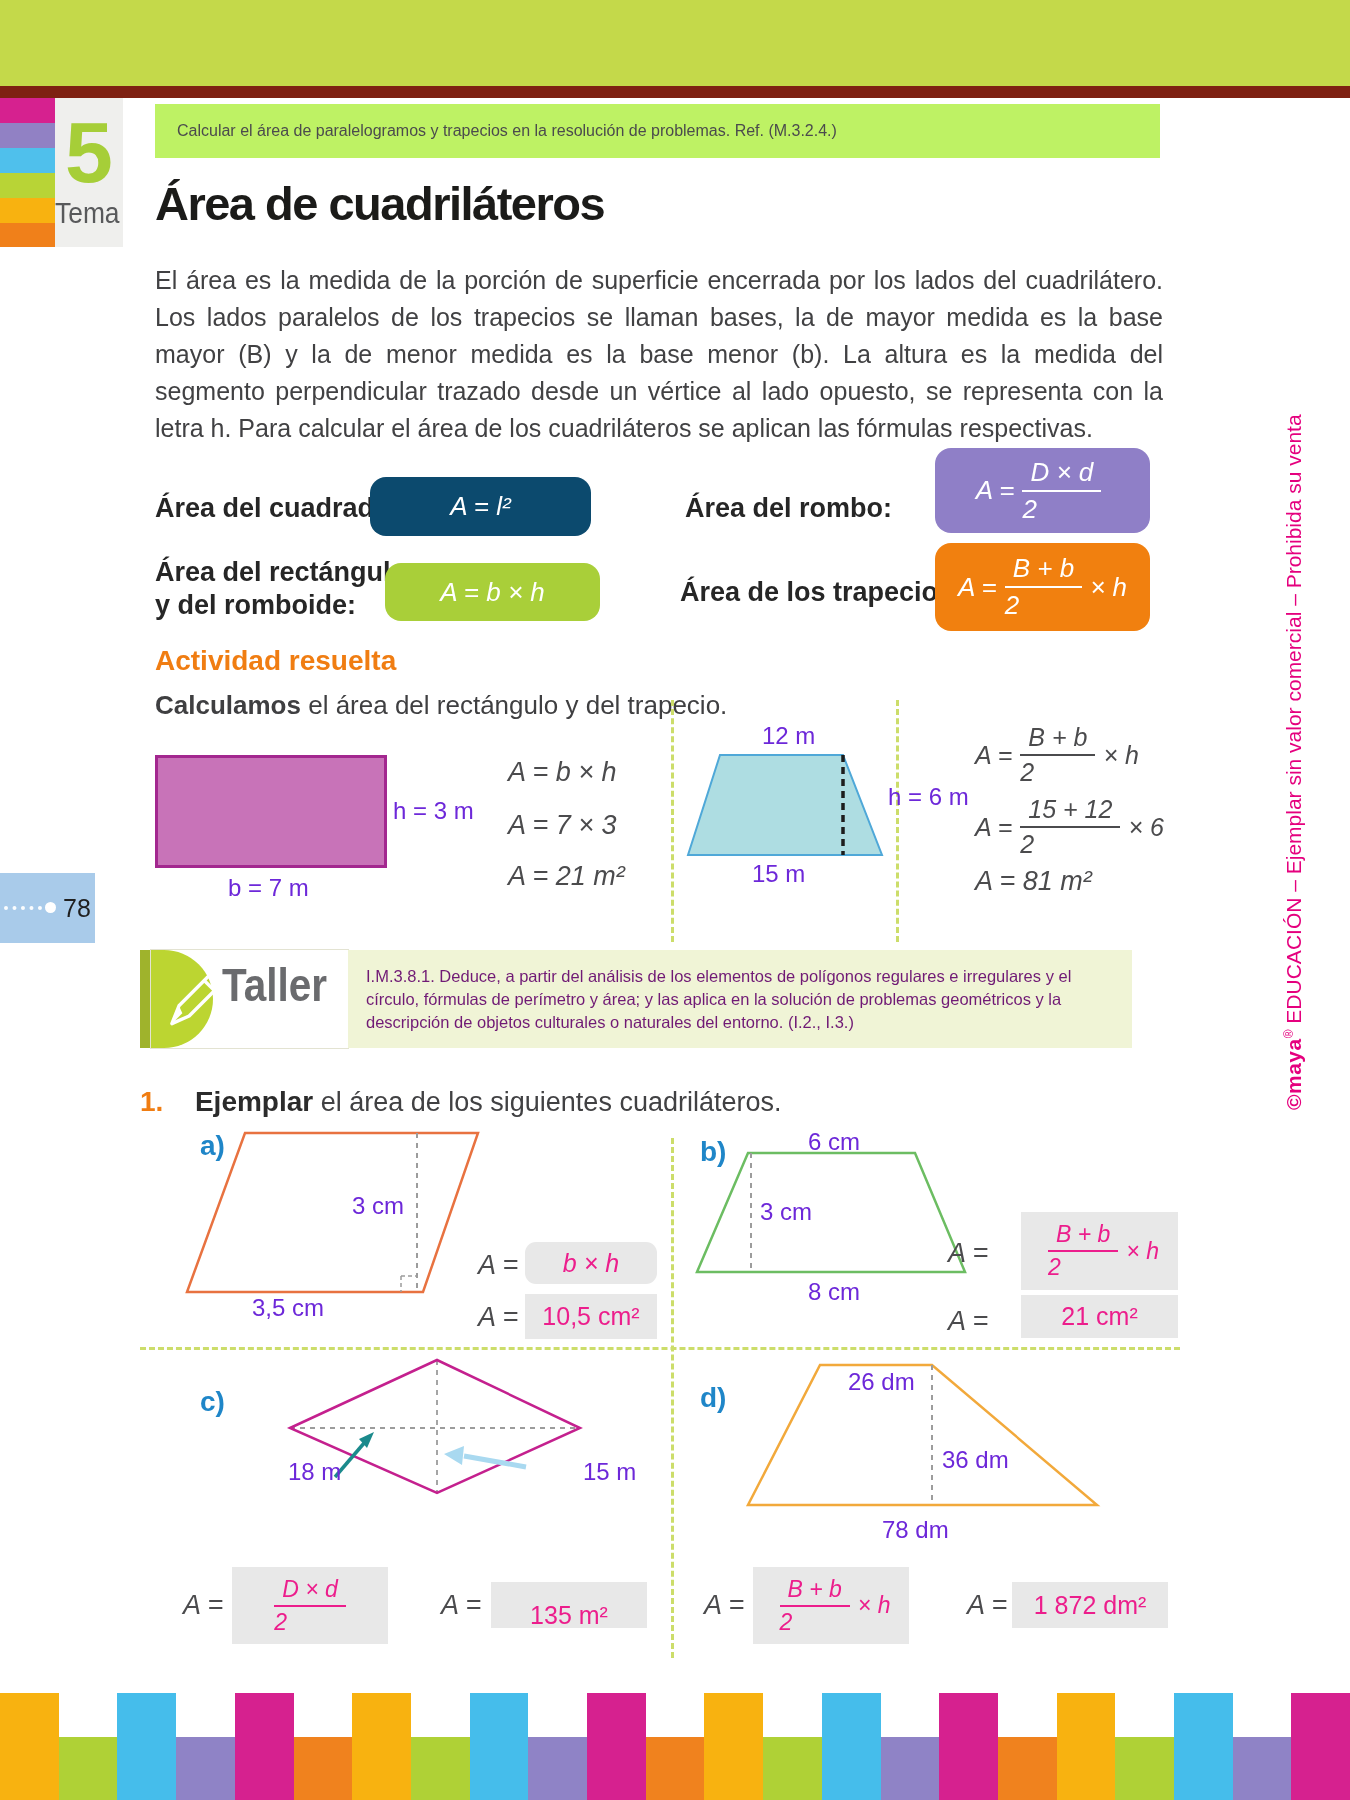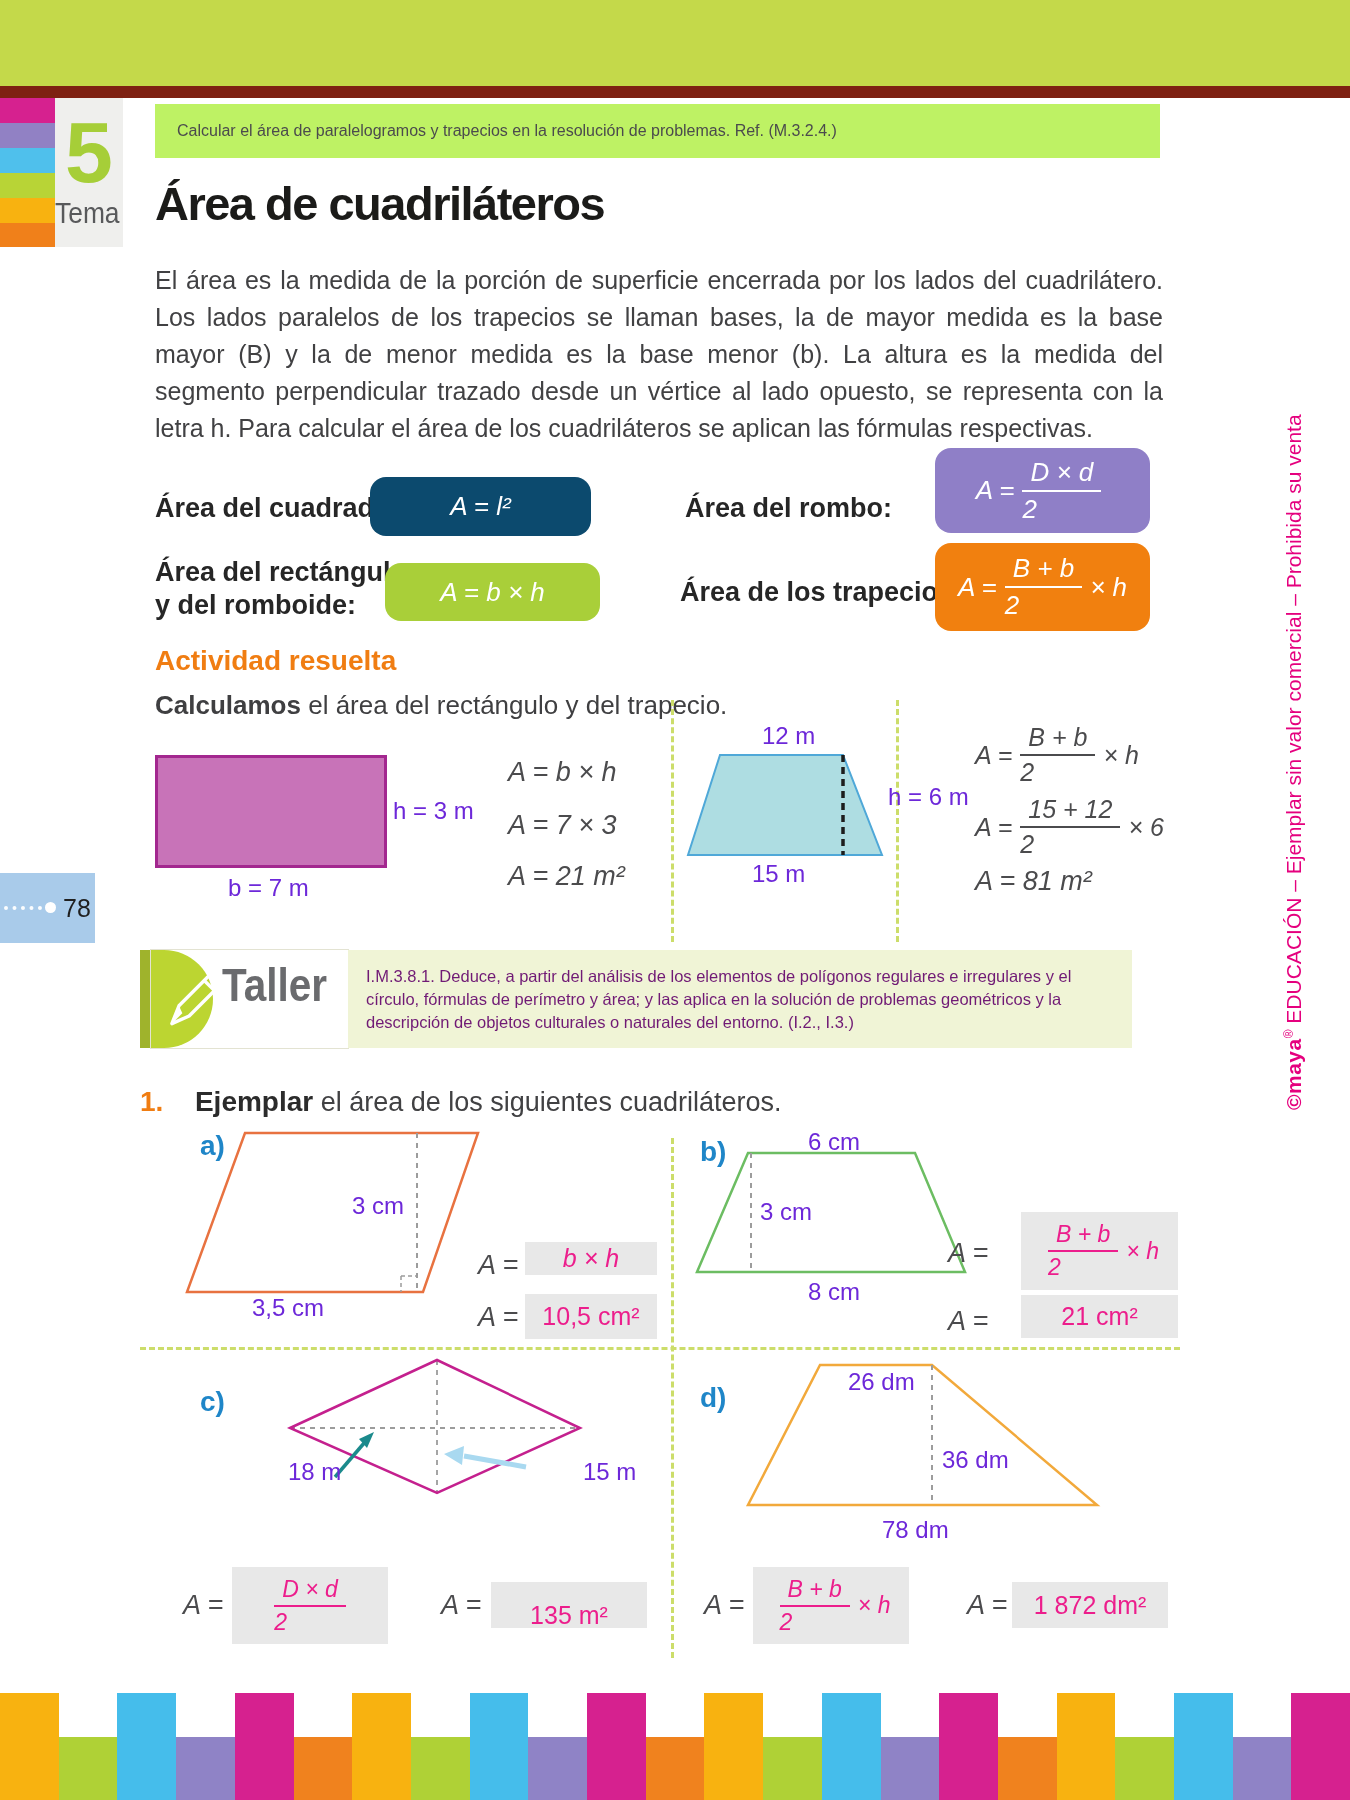--- a/index.html
+++ b/index.html
@@ -203,21 +203,21 @@
 
   <div class="abs ex-letter" style="left:200px;top:1130px;">a)</div>
   <svg class="fig-svg" style="left:180px;top:1125px;" width="310" height="180" viewBox="0 0 310 180">
     <polygon points="65,8 298,8 243,167 7,167" fill="none" stroke="#E87240" stroke-width="2.5"></polygon>
     <line x1="237" y1="8" x2="237" y2="167" stroke="#9c9c9c" stroke-width="2" stroke-dasharray="5,5"></line>
     <path d="M221 151 H237 M221 151 V167" fill="none" stroke="#9c9c9c" stroke-width="1.5" stroke-dasharray="4,3"></path>
   </svg>
   <div class="abs meas" style="left:352px;top:1192px;">3 cm</div>
   <div class="abs meas" style="left:252px;top:1294px;">3,5 cm</div>
   <div class="abs eq" style="left:478px;top:1250px;">A =</div>
-  <div class="abs graybox" style="left:525px;top:1242px;width:132px;height:33px;">
+  <div class="abs graybox" style="left:525px;top:1242px;width:132px;height:42px;border-radius:11px;">
     <span>b × h</span>
   </div>
   <div class="abs eq" style="left:478px;top:1302px;">A =</div>
   <div class="abs graybox" style="left:525px;top:1294px;width:132px;height:45px;">
     <span style="font-style:normal;">10,5 cm²</span>
   </div>
 
   <div class="abs ex-letter" style="left:700px;top:1136px;">b)</div>
   <svg class="fig-svg" style="left:680px;top:1130px;" width="300" height="160" viewBox="0 0 300 160">
     <polygon points="68,23 235,23 285,142 17,142" fill="none" stroke="#6CBD62" stroke-width="2.5"></polygon>

